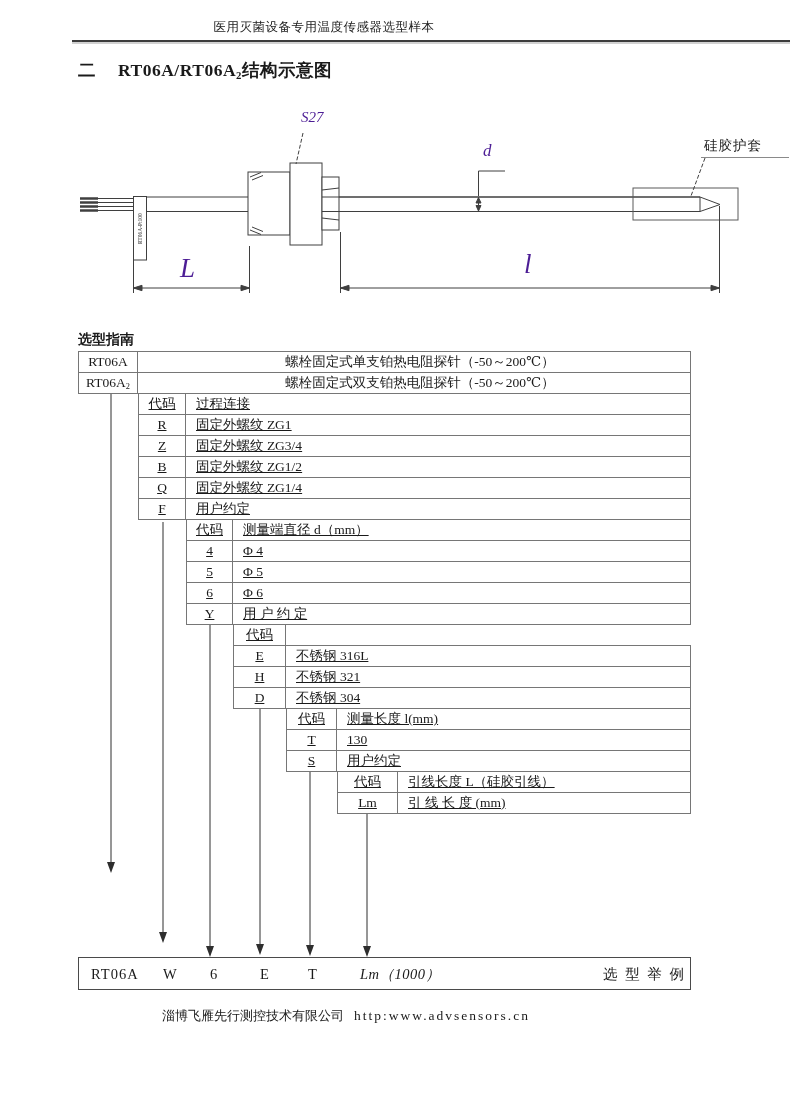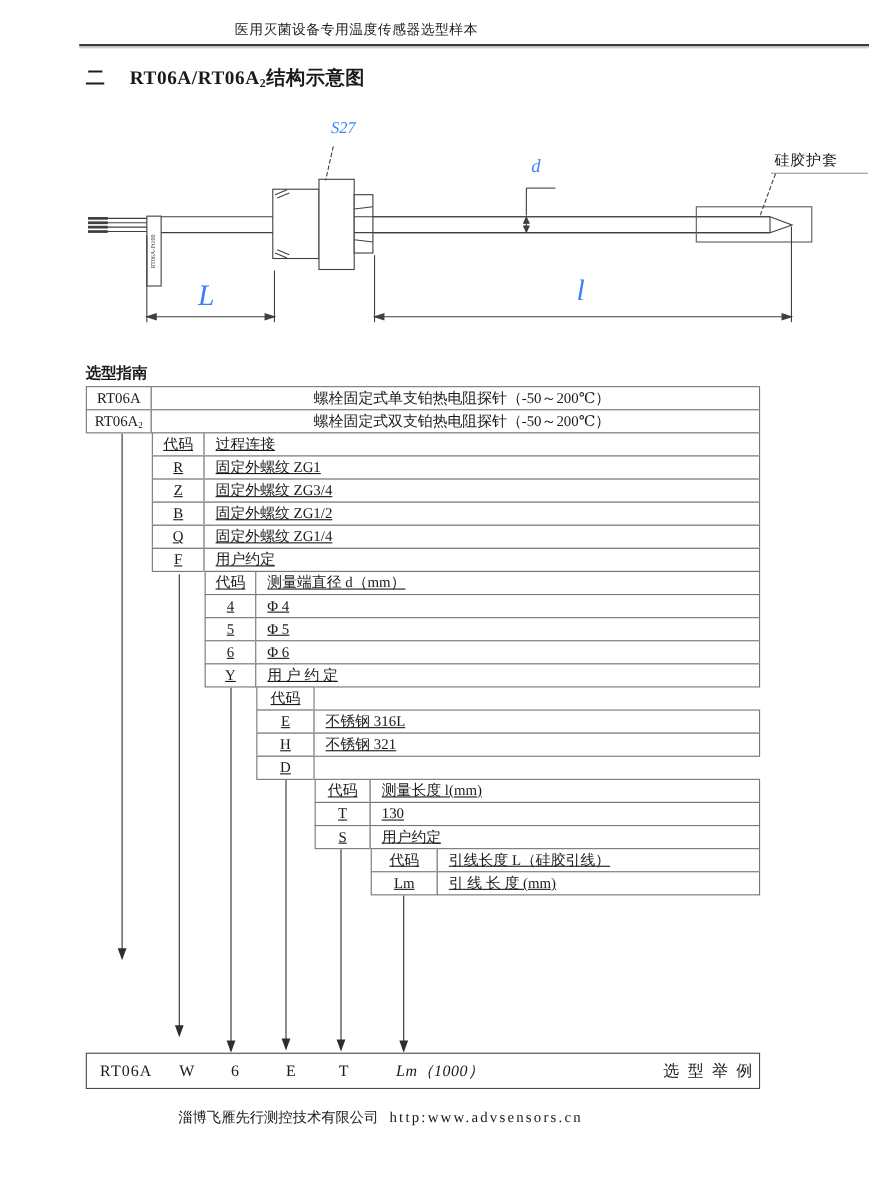--- a/index.html
+++ b/index.html
@@ -7,21 +7,21 @@
         font-family:"Liberation Serif","DejaVu Serif",serif;color:#1a1a1a;overflow:hidden;}
   .abs{position:absolute;}
   
   .doc-header{top:19px;left:0;width:648px;text-align:center;font-size:12.5px;letter-spacing:.5px;}
   .header-rule{top:40px;left:72px;width:718px;height:2px;background:#3c3c3c;box-shadow:0 2px 0 rgba(0,0,0,.18);}
   .doc-title{top:58px;left:78px;font-size:17.5px;font-weight:bold;letter-spacing:.5px;text-align:center;}
   .doc-title .tnum{margin-right:22px;}
   sub.s2{font-size:.62em;vertical-align:-.25em;}
   
   svg.linework{position:absolute;left:0;top:0;pointer-events:none;}
-  .dim-label{font-style:italic;font-family:"Liberation Serif","DejaVu Serif",serif;color:#3b82f6;}
+  .dim-label{font-style:italic;font-family:"Liberation Serif","DejaVu Serif",serif;color:#4c1d95;}
   .lbl-s27{top:109px;left:301px;font-size:15px;}
   .lbl-d{top:141px;left:483px;font-size:17px;}
   .lbl-L{top:253px;left:180px;font-size:27px;}
   .lbl-l{top:249px;left:524px;font-size:27px;}
   .lbl-sleeve{top:137px;left:704px;font-size:13.5px;letter-spacing:1px;}
   .tag-text{top:198px;left:133px;width:14px;height:61px;writing-mode:vertical-rl;transform:rotate(180deg);
             font-size:5.5px;letter-spacing:0;color:#333;text-align:center;line-height:14px;overflow:hidden;}
   
   .guide-label{top:331px;left:78px;font-size:14px;font-weight:bold;}
   .seltable{top:351px;left:78px;width:613px;font-size:13.5px;}
@@ -231,20 +231,21 @@
         <div class="trow">
           <div class="cell code">E</div>
           <div class="cell desc">不锈钢 316L</div>
         </div>
         <div class="trow">
           <div class="cell code">H</div>
           <div class="cell desc">不锈钢 321</div>
         </div>
         <div class="trow">
           <div class="cell code">D</div>
+          <div class="cell desc">不锈钢 304</div>
         </div>
       </div>
     <div class="blk blk3">
         <div class="trow">
           <div class="cell code">代码</div>
           <div class="cell desc">测量长度 l(mm)</div>
         </div>
         <div class="trow">
           <div class="cell code">T</div>
           <div class="cell desc">130</div>

